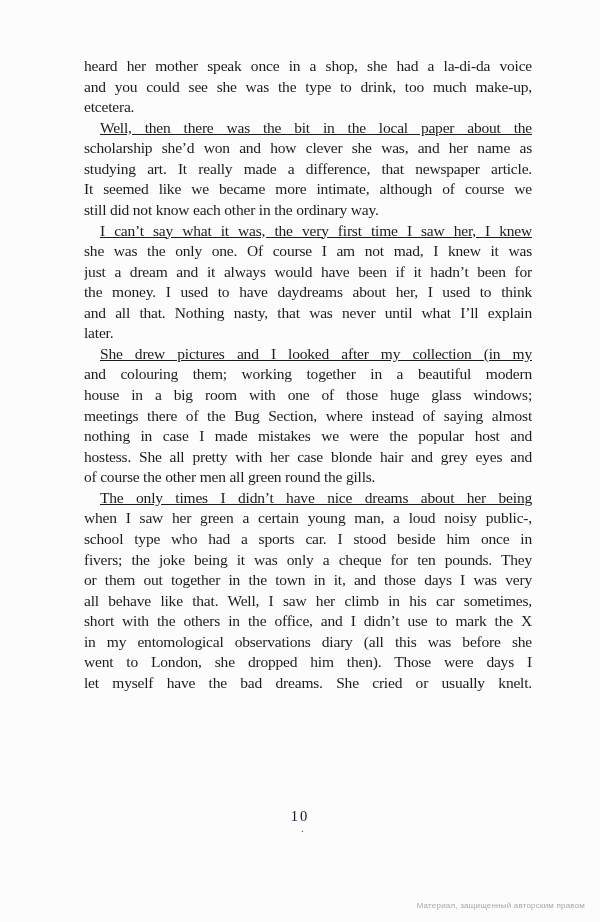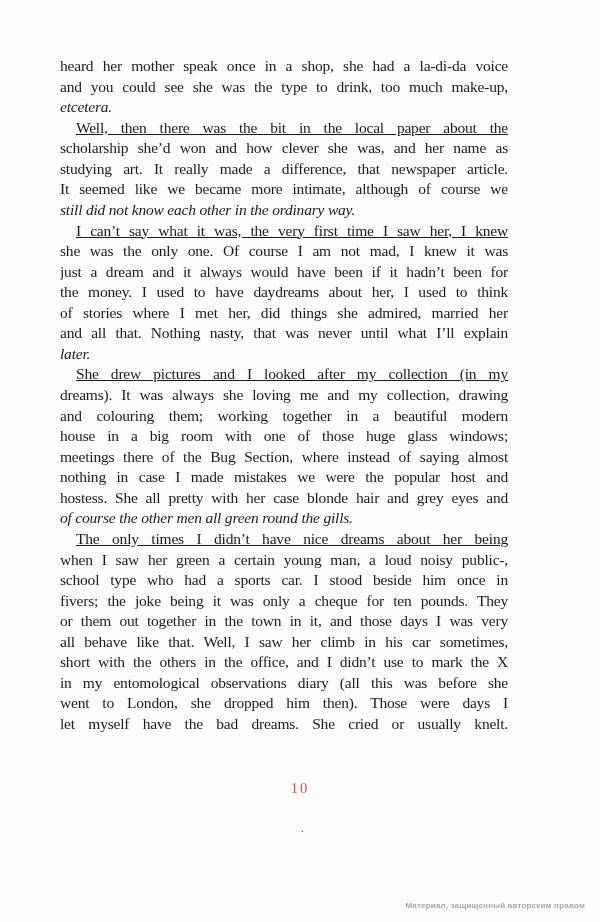--- a/index.html
+++ b/index.html
@@ -17,94 +17,90 @@
   }
   .page {
     position: relative;
     width: 600px;
     height: 922px;
     background: var(--paper);
     overflow: hidden;
   }
   .text-block {
     position: absolute;
-    left: 60px;
+    left: 84px;
     top: 56px;
     width: 448px;
     color: var(--ink);
     font-size: 15.5px;
     line-height: 20.57px;
     letter-spacing: -0.2px;
   }
   .line {
     height: 20.57px;
     overflow: hidden;
     text-align: justify;
     text-align-last: justify;
   }
   .line.endline {
     text-align: center;
     text-align-last: left;
-    font-style: italic;
   }
   .line.indent {
     text-indent: 16px;
     text-decoration: underline;
   }
   .page-number {
     position: absolute;
     left: 0;
-    top: 780px;
+    top: 808px;
     width: 600px;
     text-align: center;
-    color: #ef4444;
+    color: #0f172a;
     font-size: 14.5px;
     letter-spacing: 2px;
     font-family: "Liberation Serif", serif;
   }
   .stray-dot {
     position: absolute;
     left: 301px;
     top: 822px;
     color: #4a4a4a;
     font-size: 11px;
   }
   .watermark {
     position: absolute;
     right: 15px;
     top: 901px;
     color: var(--watermark);
     font-size: 8px;
     letter-spacing: 0.2px;
     font-family: "Liberation Sans", sans-serif;
-    font-weight: bold;
   }
 </style>
 </head>
 <body>
 
 <div class="page">
   <div class="text-block" id="text-block">
       <div class="line">heard her mother speak once in a shop, she had a la-di-da voice</div>
       <div class="line">and you could see she was the type to drink, too much make-up,</div>
       <div class="line endline">etcetera.</div>
       <div class="line indent">Well, then there was the bit in the local paper about the</div>
       <div class="line">scholarship she’d won and how clever she was, and her name as</div>
       <div class="line">studying art. It really made a difference, that newspaper article.</div>
       <div class="line">It seemed like we became more intimate, although of course we</div>
       <div class="line endline">still did not know each other in the ordinary way.</div>
       <div class="line indent">I can’t say what it was, the very first time I saw her, I knew</div>
       <div class="line">she was the only one. Of course I am not mad, I knew it was</div>
       <div class="line">just a dream and it always would have been if it hadn’t been for</div>
       <div class="line">the money. I used to have daydreams about her, I used to think</div>
-      <div class="line">of stories where I met her, did things she admired, married her</div>
       <div class="line">and all that. Nothing nasty, that was never until what I’ll explain</div>
       <div class="line endline">later.</div>
       <div class="line indent">She drew pictures and I looked after my collection (in my</div>
-      <div class="line">dreams). It was always she loving me and my collection, drawing</div>
       <div class="line">and colouring them; working together in a beautiful modern</div>
       <div class="line">house in a big room with one of those huge glass windows;</div>
       <div class="line">meetings there of the Bug Section, where instead of saying almost</div>
       <div class="line">nothing in case I made mistakes we were the popular host and</div>
       <div class="line">hostess. She all pretty with her case blonde hair and grey eyes and</div>
       <div class="line endline">of course the other men all green round the gills.</div>
       <div class="line indent">The only times I didn’t have nice dreams about her being</div>
       <div class="line">when I saw her green a certain young man, a loud noisy public-,</div>
       <div class="line">school type who had a sports car. I stood beside him once in</div>
       <div class="line">fivers; the joke being it was only a cheque for ten pounds. They</div>

